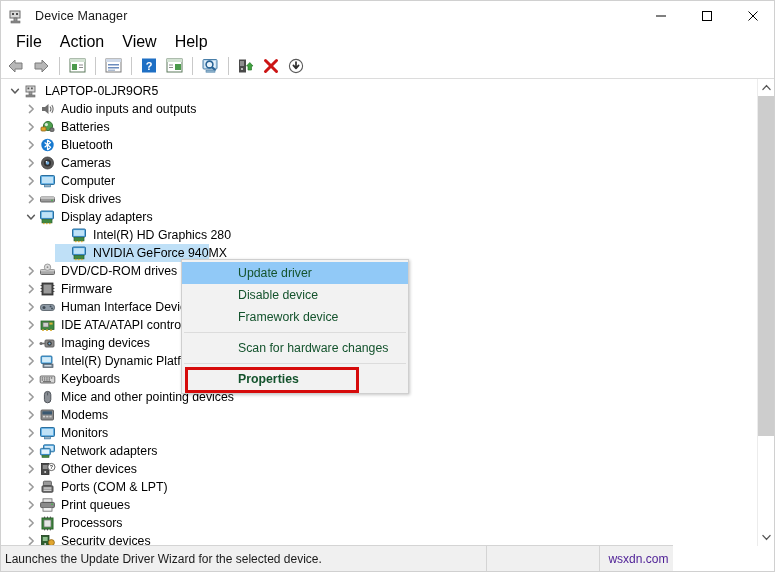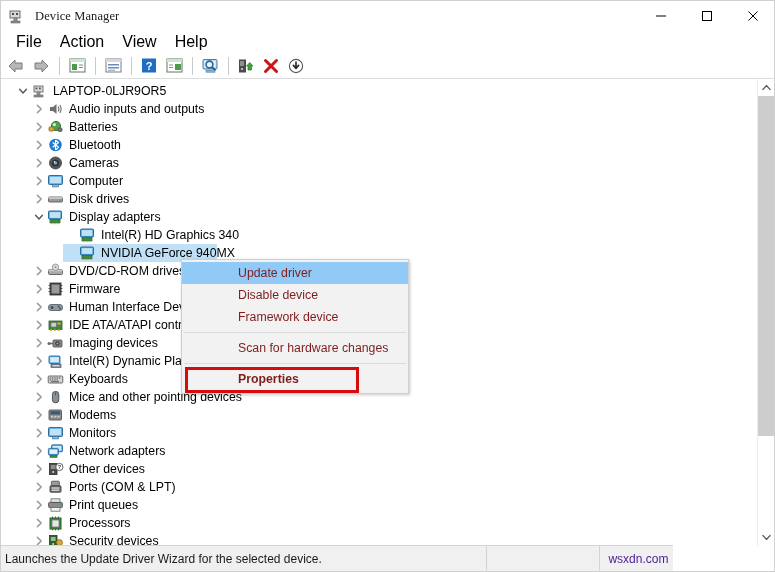--- a/index.html
+++ b/index.html
@@ -26,21 +26,20 @@
     display: flex; align-items: center;
   }
   .title-icon {
     margin-left: 7px; margin-right: 9px;
     width: 18px; height: 18px;
     position: relative; flex: none;
   }
   .title-text {
     font-size: 12.5px; color: #1a1a1a;
     letter-spacing: .1px;
-    font-family: Liberation Serif, serif;
   }
   .win-controls {
     position: absolute; right: 0; top: 0;
     height: 30px; display: flex;
   }
   .win-btn {
     width: 46px; height: 30px;
     display: flex; align-items: center; justify-content: center;
     background: transparent;
   }
@@ -81,21 +80,21 @@
 
   
   .tree-pane {
     position: absolute;
     top: 78px; left: 0;
     width: 775px; height: 467px;
     background: #ffffff;
     overflow: hidden;
   }
   .tree {
-    position: absolute; top: 3px; left: 8px;
+    position: absolute; top: 3px; left: 0;
     width: 748px;
   }
   .row {
     height: 18px;
     display: flex; align-items: center;
     white-space: nowrap;
     font-size: 12.3px;
     color: #000;
     position: relative;
   }
@@ -155,21 +154,21 @@
     border: 1px solid #cfcfcf;
     box-shadow: 1px 1px 3px rgba(0,0,0,.22);
     padding: 2px 0 3px 0;
     z-index: 40;
   }
   .ctx-item {
     height: 22px;
     display: flex; align-items: center;
     padding-left: 56px;
     font-size: 12.3px;
-    color: #7f1d1d;
+    color: #14532d;
     position: relative;
   }
   .ctx-item.hl { background: #91c9f7; }
   .ctx-item.bold { font-weight: bold; }
   .ctx-sep {
     height: 1px; background: #dcdcdc;
     margin: 4px 2px 4px 2px;
   }
   .ctx-gutter {
     position: absolute; left: 0; top: 0;
@@ -439,21 +438,21 @@
         <div class="row lvl2">
           <span class="chev"></span>
           <span class="dev-icon"><svg width="17" height="16" viewBox="0 0 17 16">
               <rect x="1.5" y="2" width="13" height="8" rx="1" fill="#4aa3e0" stroke="#2b6f9e" stroke-width="1"></rect>
               <rect x="2.7" y="3.1" width="10.6" height="5.8" fill="#bfe2f7"></rect>
               <rect x="3" y="10.5" width="10" height="3.4" fill="#3f8a3f" stroke="#2a5f2a" stroke-width=".7"></rect>
               <rect x="4" y="13.9" width="1.6" height="1.3" fill="#d9b13a"></rect>
               <rect x="7" y="13.9" width="1.6" height="1.3" fill="#d9b13a"></rect>
               <rect x="10" y="13.9" width="1.6" height="1.3" fill="#d9b13a"></rect>
             </svg></span>
-          <span class="row-label">Intel(R) HD Graphics 340</span>
+          <span class="row-label">Intel(R) HD Graphics 280</span>
         </div>
         <div class="row lvl2 selected">
           <div class="sel-bg" style="left: 54px; width: 154px;"></div>
           <span class="chev"></span>
           <span class="dev-icon"><svg width="17" height="16" viewBox="0 0 17 16">
               <rect x="1.5" y="2" width="13" height="8" rx="1" fill="#4aa3e0" stroke="#2b6f9e" stroke-width="1"></rect>
               <rect x="2.7" y="3.1" width="10.6" height="5.8" fill="#bfe2f7"></rect>
               <rect x="3" y="10.5" width="10" height="3.4" fill="#3f8a3f" stroke="#2a5f2a" stroke-width=".7"></rect>
               <rect x="4" y="13.9" width="1.6" height="1.3" fill="#d9b13a"></rect>
               <rect x="7" y="13.9" width="1.6" height="1.3" fill="#d9b13a"></rect>

